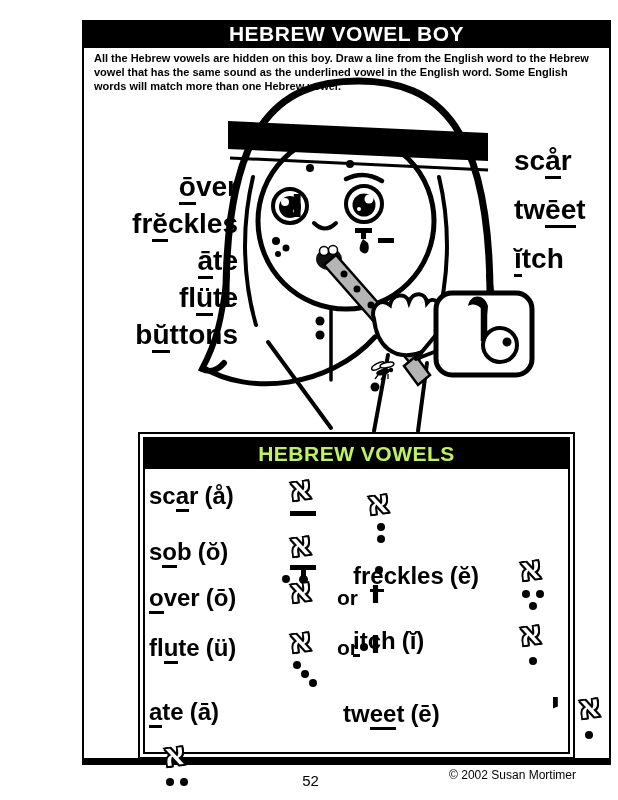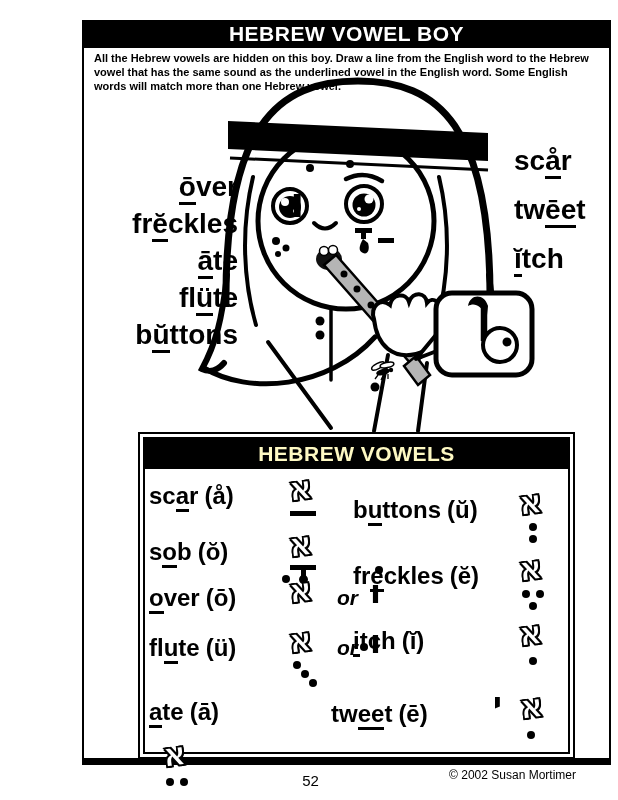--- a/index.html
+++ b/index.html
@@ -33,40 +33,40 @@
   .boy{position:absolute;left:94px;top:55px;width:420px;height:360px;}
   
   .vbox{
     position:absolute;left:54px;top:412px;width:437px;height:327px;
     box-sizing:border-box;border:2px solid #000;padding:3px;background:#fff;
   }
   .vbox-inner{
     position:relative;box-sizing:border-box;border:2px solid #000;width:100%;height:100%;
   }
   .vbox-title{
-    background:#000;color:#fef9c3;text-align:center;font-weight:bold;
+    background:#000;color:#bef264;text-align:center;font-weight:bold;
     font-size:21px;height:30px;line-height:30px;letter-spacing:.5px;
   }
   .vrow{position:absolute;display:flex;align-items:flex-start;height:58px;}
   .vword{font-size:24px;font-weight:bold;line-height:50px;white-space:nowrap;}
   .vword .paren{margin-left:6px;}
   .sym{position:relative;width:44px;height:58px;flex-shrink:0;margin-left:10px;}
   .sym-wide{position:relative;width:66px;height:58px;flex-shrink:0;margin-left:10px;}
   .heb{font-family:"DejaVu Sans",sans-serif;}
   .aleph{
     position:absolute;left:3px;top:0px;font-size:34px;line-height:34px;font-weight:bold;
     color:#fff;-webkit-text-stroke:1.6px #000;
     text-shadow:-1px -1px 0 #000,1px -1px 0 #000,-1px 1px 0 #000,1px 1px 0 #000;
     transform:rotate(-8deg);display:inline-block;
   }
   .vav,.yud{position:absolute;font-weight:bold;color:#000;line-height:32px;}
   .vav{left:4px;top:3px;font-size:32px;}
   .yud{left:0px;top:-2px;font-size:30px;}
   .vsym{position:relative;width:26px;height:58px;flex-shrink:0;}
-  .or{font-size:21px;font-weight:bold;line-height:50px;margin:0 8px;font-style:italic;}
+  .or{font-size:21px;font-weight:bold;line-height:50px;margin:0 8px;}
   .mk-dot{position:absolute;width:8px;height:8px;border-radius:50%;background:#000;}
   .mk-bar{position:absolute;left:5px;top:40px;width:26px;height:5px;background:#000;}
   .mk-stem{position:absolute;left:16px;top:45px;width:5px;height:6px;background:#000;}
   .mk-drop{
     position:absolute;left:14px;top:50px;width:9px;height:9px;background:#000;
     border-radius:0 50% 50% 50%;transform:rotate(45deg);
   }
   
   .pagenum{position:absolute;left:46px;top:772px;width:529px;text-align:center;font-size:15px;}
   .copyright{position:absolute;right:42px;top:768px;font-size:12px;}
@@ -240,21 +240,20 @@
       <div class="vrow" style="left:4px;top:248px;flex-direction:column;">
         <div class="vword" style="width:126px;"><span></span><span class="u">a</span><span>te</span><span class="paren">(ā)</span></div>
         <div class="sym">
           <span class="aleph heb">א</span>
           <span class="mk-dot" style="left:7px;top:41px;"></span>
           <span class="mk-dot" style="left:21px;top:41px;"></span>
         </div>
       </div>
 
       <div class="vrow" style="left:208px;top:46px;">
-        <div class="vword" style="width:152px;"><span>b</span><span class="u">u</span><span>ttons</span><span class="paren">(ŭ)</span></div>
         <div class="sym">
           <span class="aleph heb">א</span>
           <span class="mk-dot" style="left:14px;top:38px;"></span>
           <span class="mk-dot" style="left:14px;top:50px;"></span>
         </div>
       </div>
 
       <div class="vrow" style="left:208px;top:112px;">
         <div class="vword" style="width:152px;"><span>fr</span><span class="u">e</span><span>ckles</span><span class="paren">(ĕ)</span></div>
         <div class="sym">
@@ -266,21 +265,21 @@
       </div>
 
       <div class="vrow" style="left:208px;top:177px;">
         <div class="vword" style="width:152px;"><span></span><span class="u">i</span><span>tch</span><span class="paren">(ĭ)</span></div>
         <div class="sym">
           <span class="aleph heb">א</span>
           <span class="mk-dot" style="left:14px;top:41px;"></span>
         </div>
       </div>
 
-      <div class="vrow" style="left:186px;top:250px;">
+      <div class="vrow" style="left:198px;top:250px;gap:46px;">
         <div class="vword" style="width:152px;"><span>tw</span><span class="u">ee</span><span>t</span><span class="paren">(ē)</span></div>
         <div class="sym-wide">
           <span class="yud heb">י</span>
           <span class="aleph heb" style="left:26px;">א</span>
           <span class="mk-dot" style="left:34px;top:42px;"></span>
         </div>
       </div>
 
     </div>
   </div>

